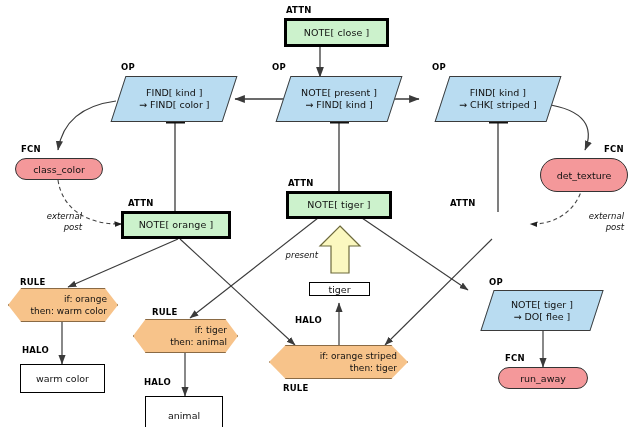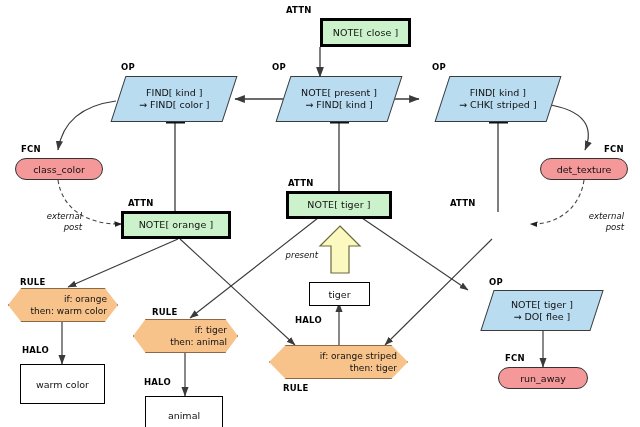--- a/index.html
+++ b/index.html
@@ -137,21 +137,21 @@
     <line x1="339" y1="345" x2="339" y2="303" stroke="#3a3a3a" stroke-width="1.2" marker-end="url(#ah)"></line>
 
     <line x1="543" y1="330" x2="543" y2="367" stroke="#3a3a3a" stroke-width="1.2" marker-end="url(#ah)"></line>
   </svg>
 
   <svg class="promote-arrow" style="left:318px;top:224px;" width="44" height="52" viewBox="0 0 44 52">
     <path d="M22,2 L42,22 L31,22 L31,49 L13,49 L13,22 L2,22 Z" fill="#fbf8c0" stroke="#6d6a3c" stroke-width="1.2"></path>
   </svg>
 
   <div class="tag" style="left:286px;top:5px;">ATTN</div>
-  <div class="node attn" style="left:284px;top:18px;width:91px;height:29px;margin-left:36px;">
+  <div class="node attn" style="left:284px;top:18px;width:105px;height:29px;">
     <span>NOTE[ close ]</span>
   </div>
 
   <div class="tag" style="left:121px;top:62px;">OP</div>
   <div class="node op" style="left:118px;top:76px;width:112px;height:46px;">
     <div class="inner">
       <div>FIND[ kind ]</div>
       <div>→ FIND[ color ]</div>
     </div>
   </div>
@@ -171,21 +171,21 @@
       <div>→ CHK[ striped ]</div>
     </div>
   </div>
 
   <div class="tag" style="left:21px;top:144px;">FCN</div>
   <div class="node fcn" style="left:15px;top:158px;width:88px;height:22px;">
     <span>class_color</span>
   </div>
 
   <div class="tag" style="left:604px;top:144px;">FCN</div>
-  <div class="node fcn" style="left:540px;top:158px;width:88px;height:22px;">
+  <div class="node fcn" style="left:540px;top:158px;width:88px;height:34px;">
     <span>det_texture</span>
   </div>
 
   <div class="tag" style="left:128px;top:198px;">ATTN</div>
   <div class="node attn" style="left:121px;top:211px;width:110px;height:28px;">
     <span>NOTE[ orange ]</span>
   </div>
 
   <div class="tag" style="left:288px;top:178px;">ATTN</div>
   <div class="node attn" style="left:286px;top:191px;width:106px;height:28px;">
@@ -221,31 +221,31 @@
 
   <div class="tag" style="left:489px;top:277px;">OP</div>
   <div class="node op" style="left:487px;top:290px;width:110px;height:41px;">
     <div class="inner">
       <div>NOTE[ tiger ]</div>
       <div>→ DO[ flee ]</div>
     </div>
   </div>
 
   <div class="tag" style="left:22px;top:345px;">HALO</div>
-  <div class="node halo" style="left:20px;top:364px;width:85px;height:40px;">
+  <div class="node halo" style="left:20px;top:364px;width:85px;height:29px;">
     <span>warm color</span>
   </div>
 
   <div class="tag" style="left:144px;top:377px;">HALO</div>
   <div class="node halo" style="left:145px;top:396px;width:78px;height:38px;">
     <span>animal</span>
   </div>
 
   <div class="tag" style="left:295px;top:315px;">HALO</div>
-  <div class="node halo" style="left:309px;top:282px;width:61px;height:24px;">
+  <div class="node halo" style="left:309px;top:282px;width:61px;height:14px;">
     <span>tiger</span>
   </div>
 
   <div class="tag" style="left:505px;top:353px;">FCN</div>
   <div class="node fcn" style="left:498px;top:367px;width:90px;height:22px;">
     <span>run_away</span>
   </div>
 
 </div>
 

